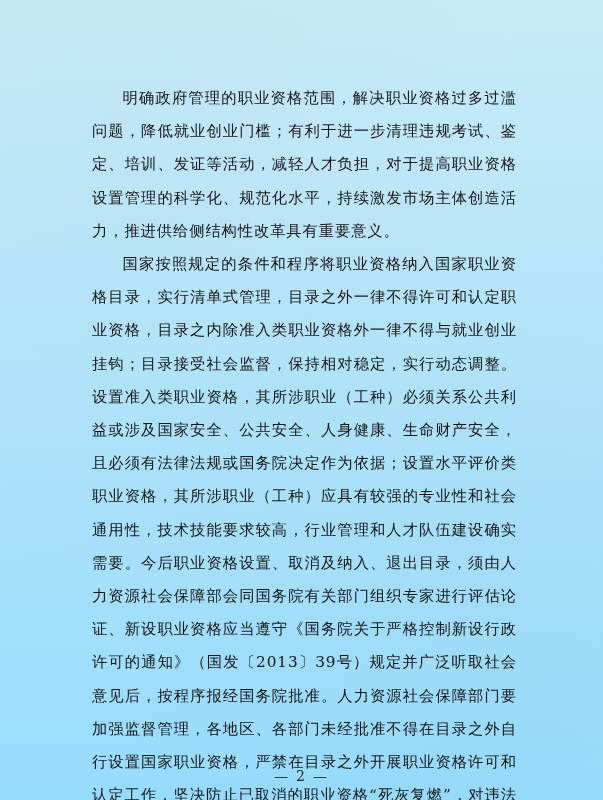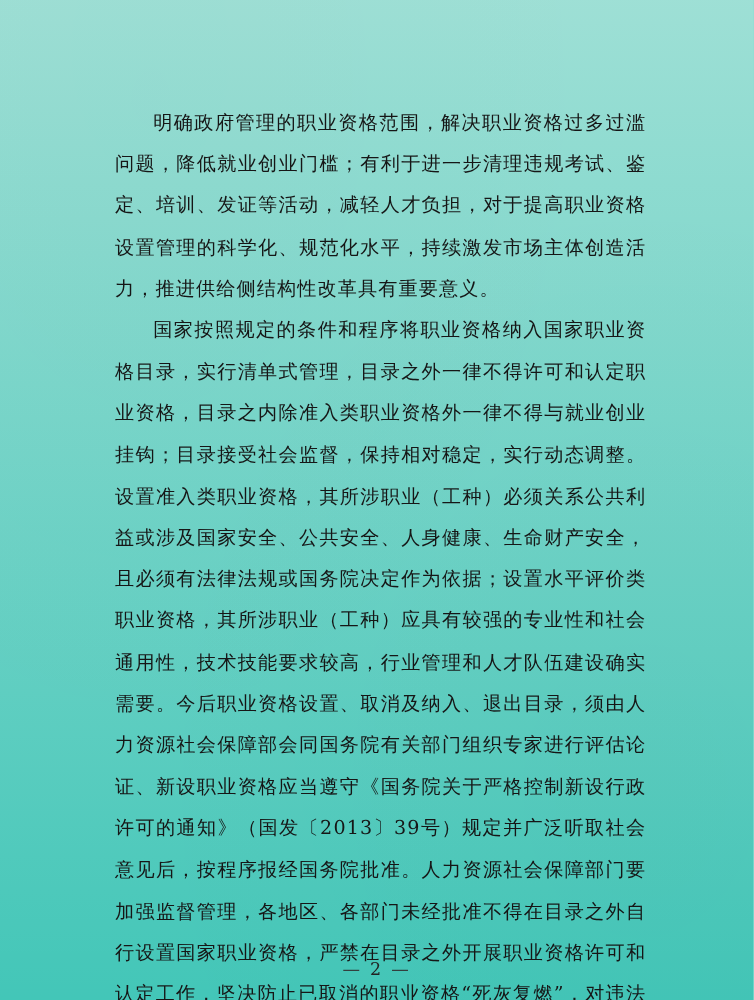--- a/index.html
+++ b/index.html
@@ -10,21 +10,21 @@
     width: 603px;
     height: 800px;
     background: #ffffff;
     font-family: "DejaVu Serif", "Liberation Serif", serif;
     overflow: hidden;
   }
   .page {
     position: relative;
     width: 603px;
     height: 800px;
-    background: #14b8a6;
+    background: #7dd3fc;
     box-sizing: border-box;
   }
   
   .page::before {
     content: "";
     position: absolute;
     inset: 0;
     background:
       radial-gradient(ellipse at 20% 10%, rgba(0,0,0,0.012), rgba(0,0,0,0) 60%),
       radial-gradient(ellipse at 85% 80%, rgba(0,0,0,0.015), rgba(0,0,0,0) 60%),

